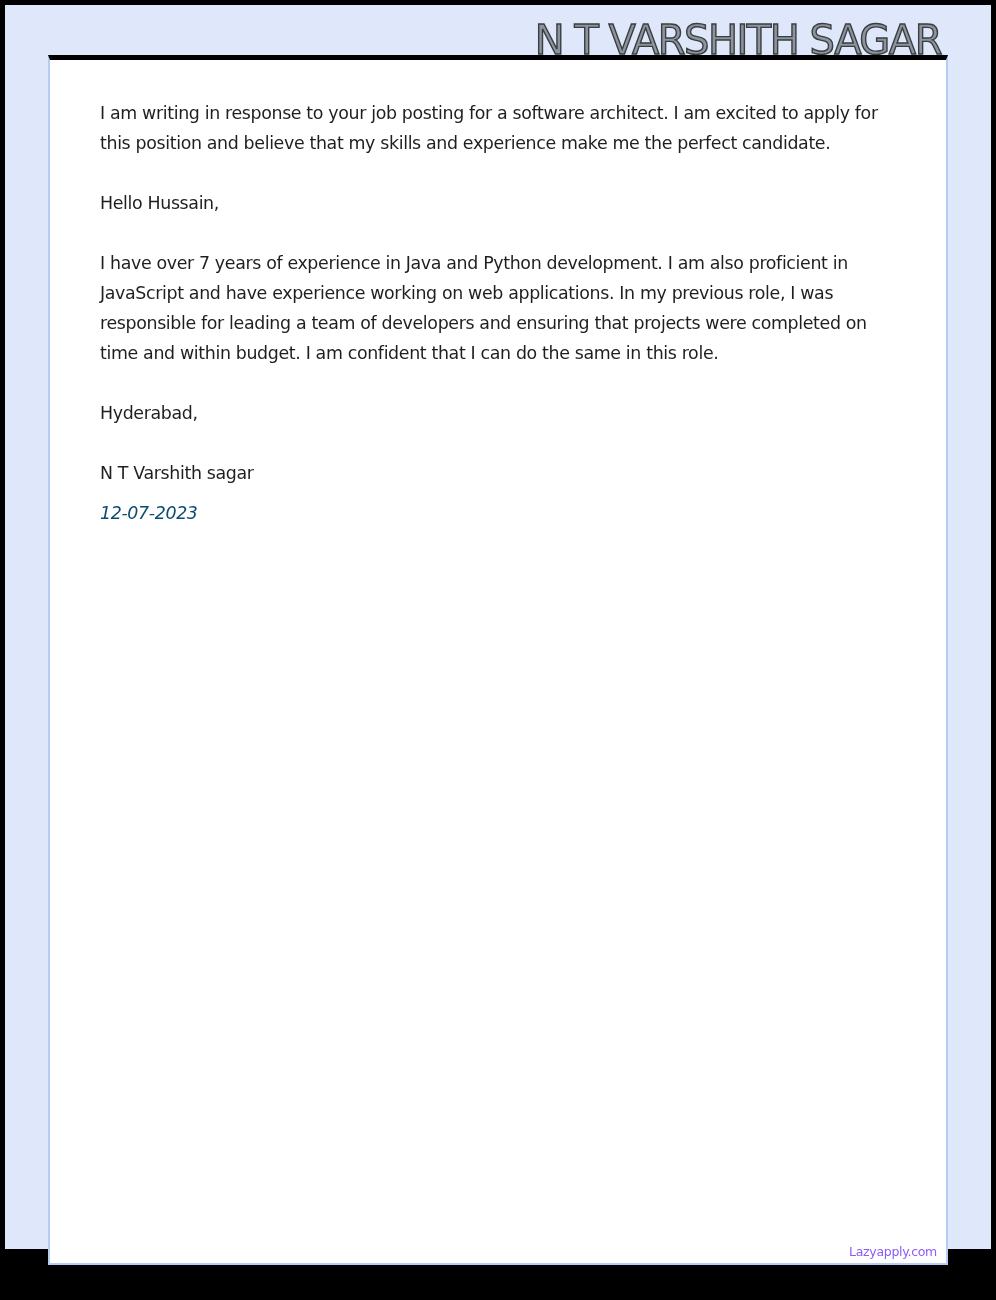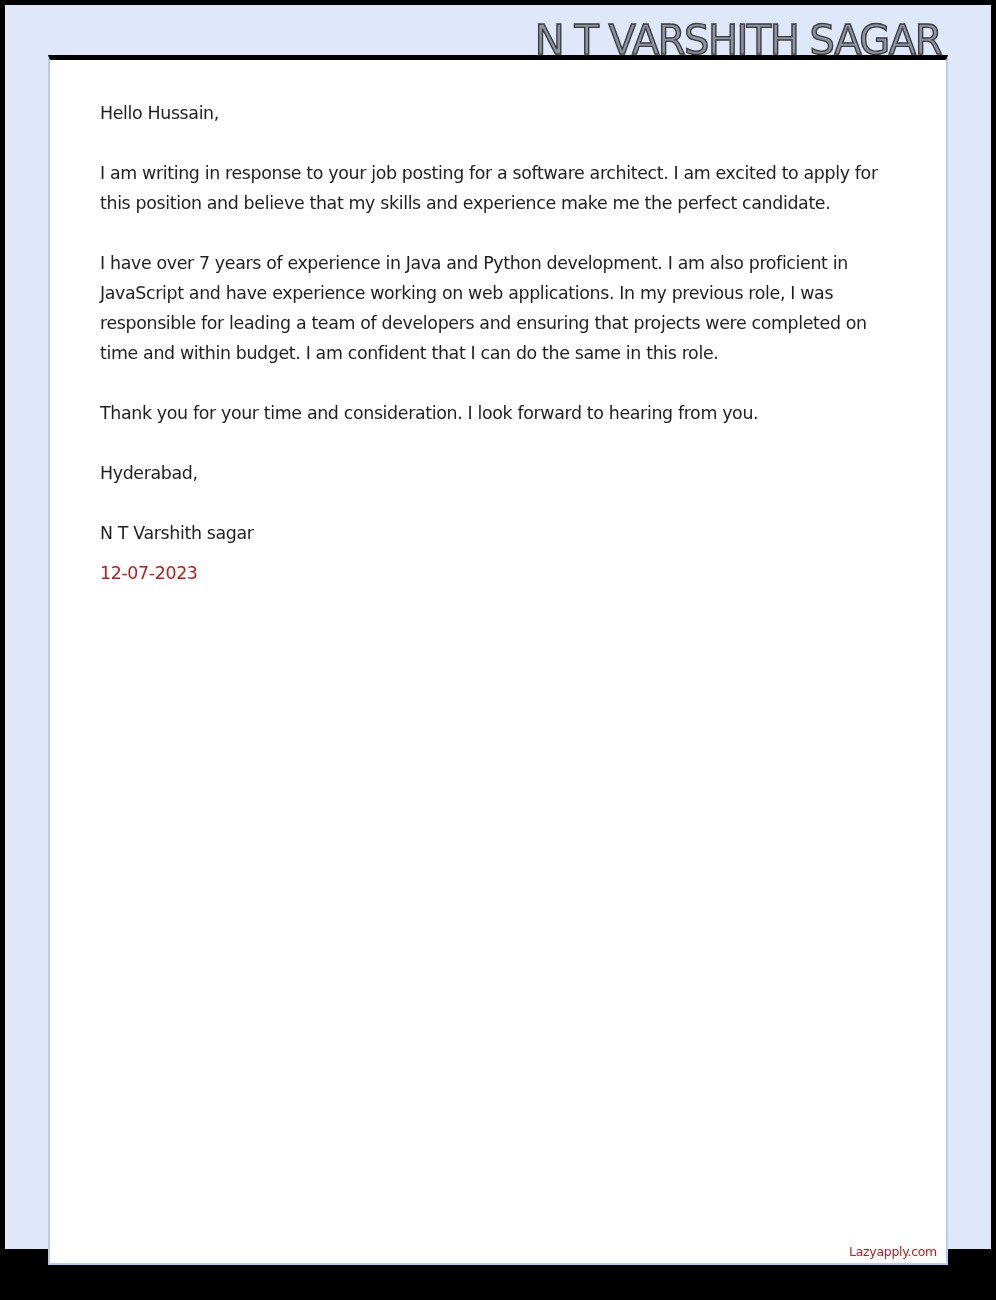--- a/index.html
+++ b/index.html
@@ -61,45 +61,45 @@
     .letter p {
       margin: 0 0 30px 0;
     }
     .letter p.signoff {
       margin-bottom: 30px;
     }
     .letter p.signature {
       margin-bottom: 10px;
     }
     .date {
-      color: #b91c1c;
+      color: #0c4a6e;
       margin: 0;
+      font-style: italic;
     }
     .footer-brand {
       position: absolute;
       right: 9px;
       bottom: 4px;
       font-family: "DejaVu Sans", sans-serif;
       font-size: 12.5px;
-      color: #b91c1c;
+      color: #8b5cf6;
       letter-spacing: -0.3px;
     }
   </style>
 </head>
 <body>
 
 <div class="frame">
   <h1 class="title">N T VARSHITH SAGAR</h1>
 
   <div class="card">
     <div class="letter">
+      <p>I am writing in response to your job posting for a software architect. I am excited to apply for this position and believe that my skills and experience make me the perfect candidate.</p>
       <p>Hello Hussain,</p>
-      <p>I am writing in response to your job posting for a software architect. I am excited to apply for this position and believe that my skills and experience make me the perfect candidate.</p>
       <p>I have over 7 years of experience in Java and Python development. I am also proficient in JavaScript and have experience working on web applications. In my previous role, I was responsible for leading a team of developers and ensuring that projects were completed on time and within budget. I am confident that I can do the same in this role.</p>
-      <p>Thank you for your time and consideration. I look forward to hearing from you.</p>
       <p class="signoff">Hyderabad,</p>
       <p class="signature">N T Varshith sagar</p>
       <p class="date">12-07-2023</p>
     </div>
 
     <div class="footer-brand">Lazyapply.com</div>
   </div>
 </div>
 
 </body></html>

